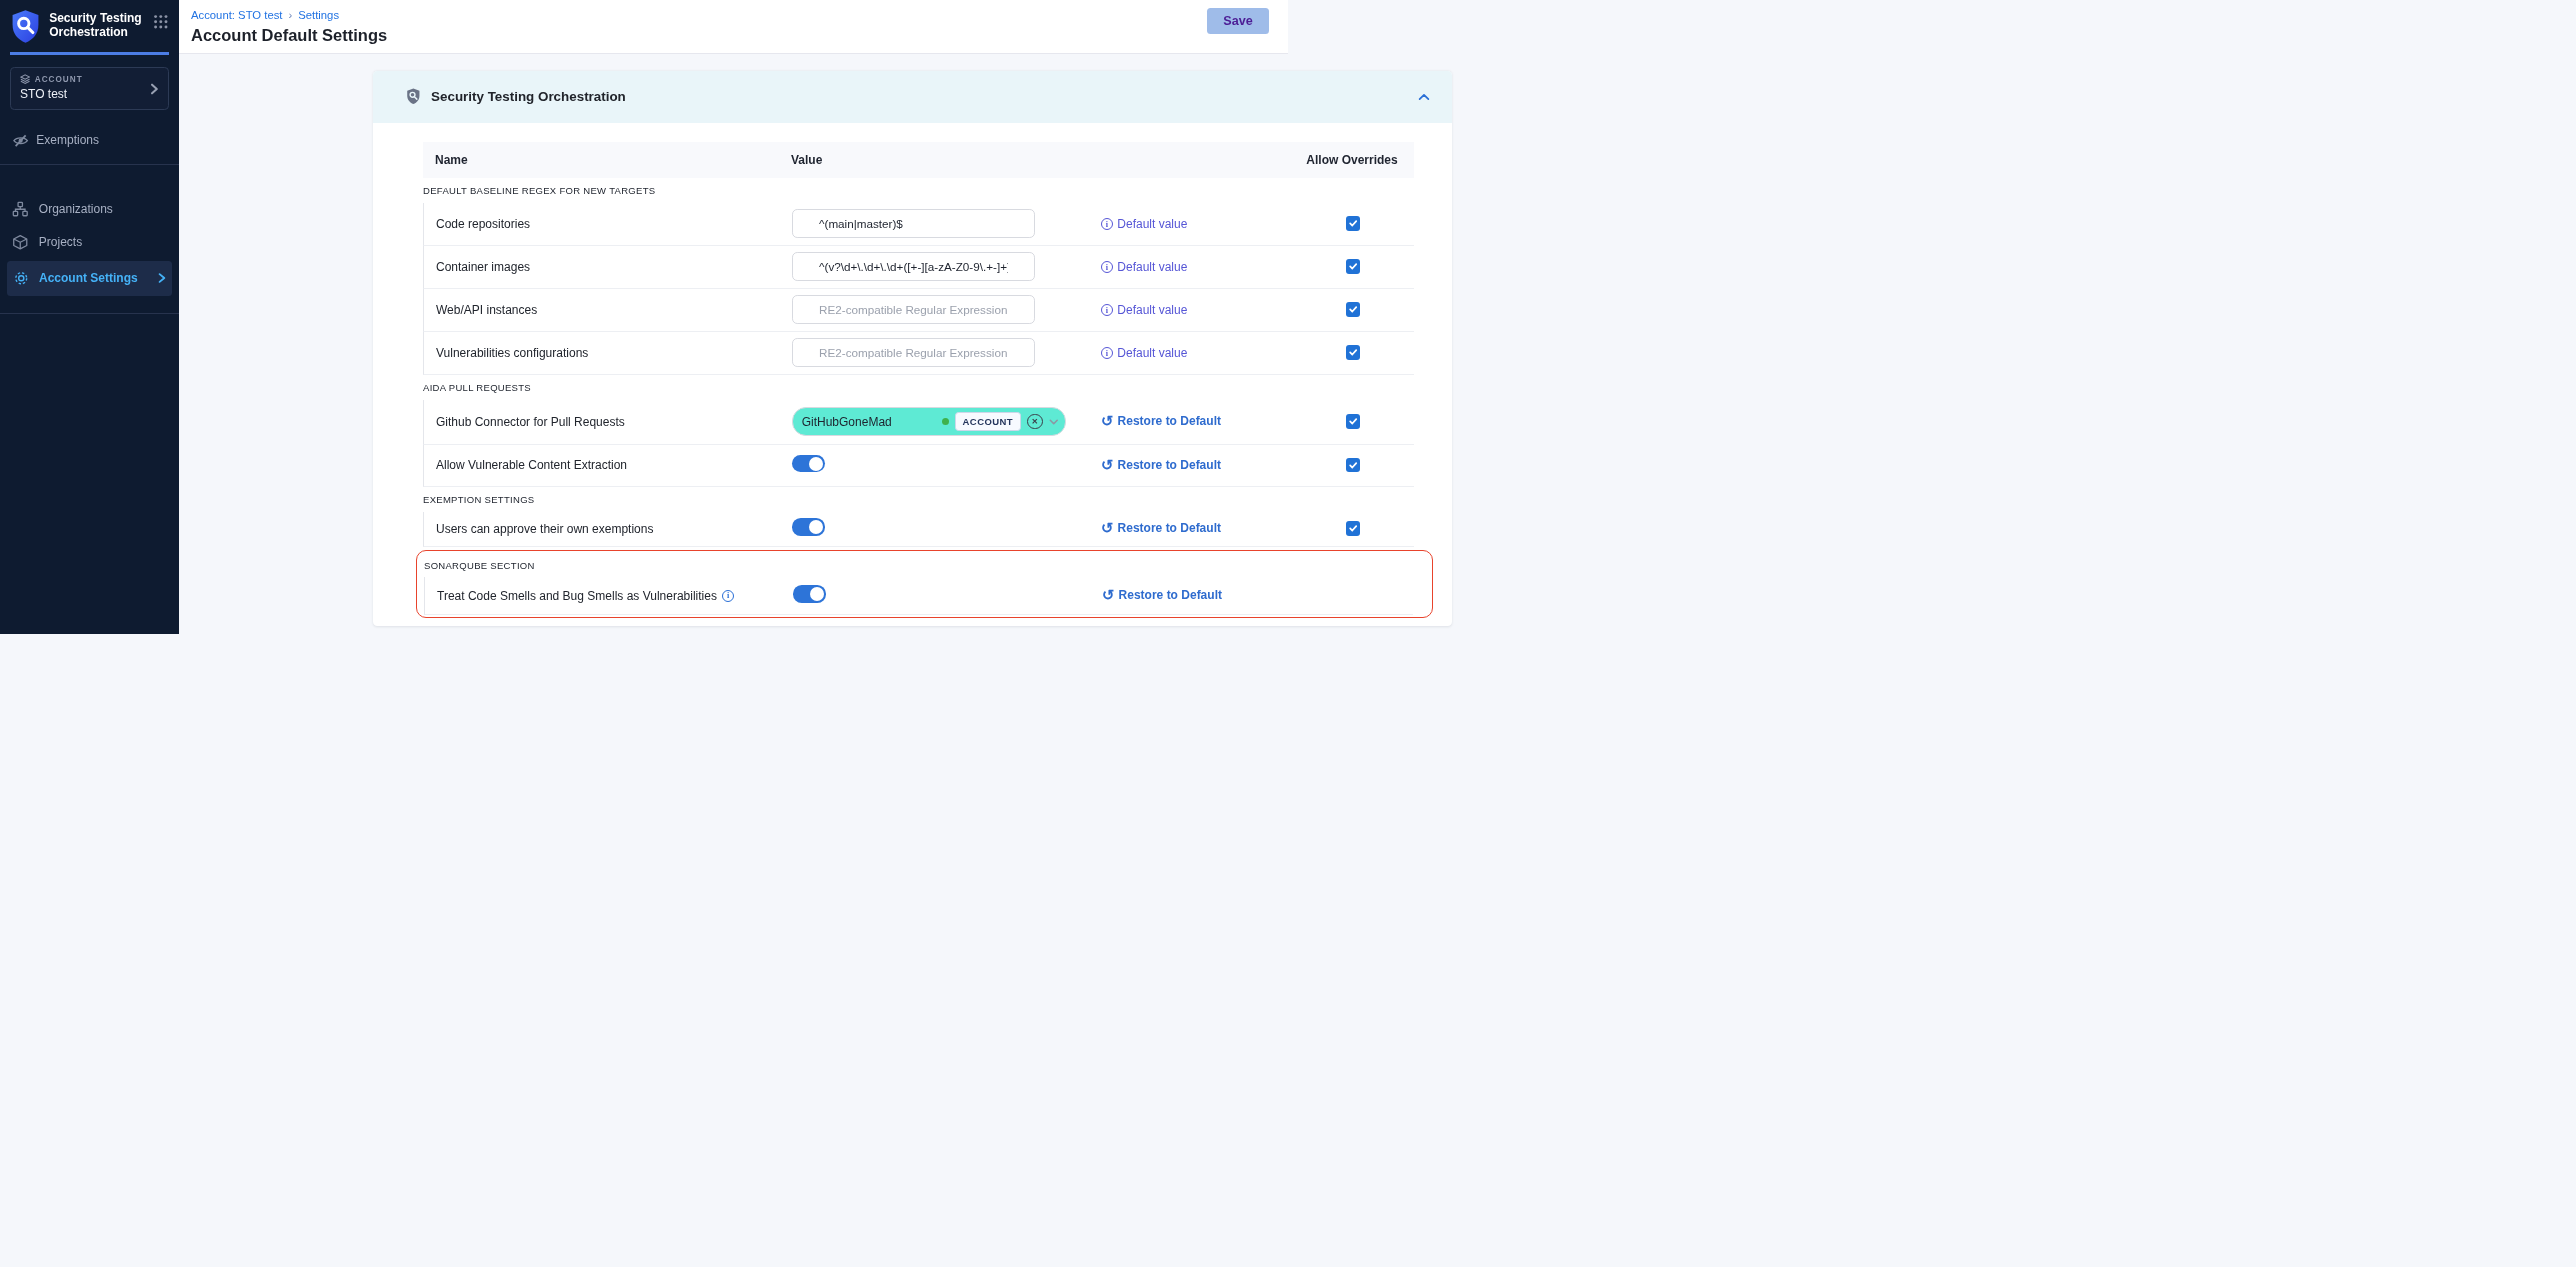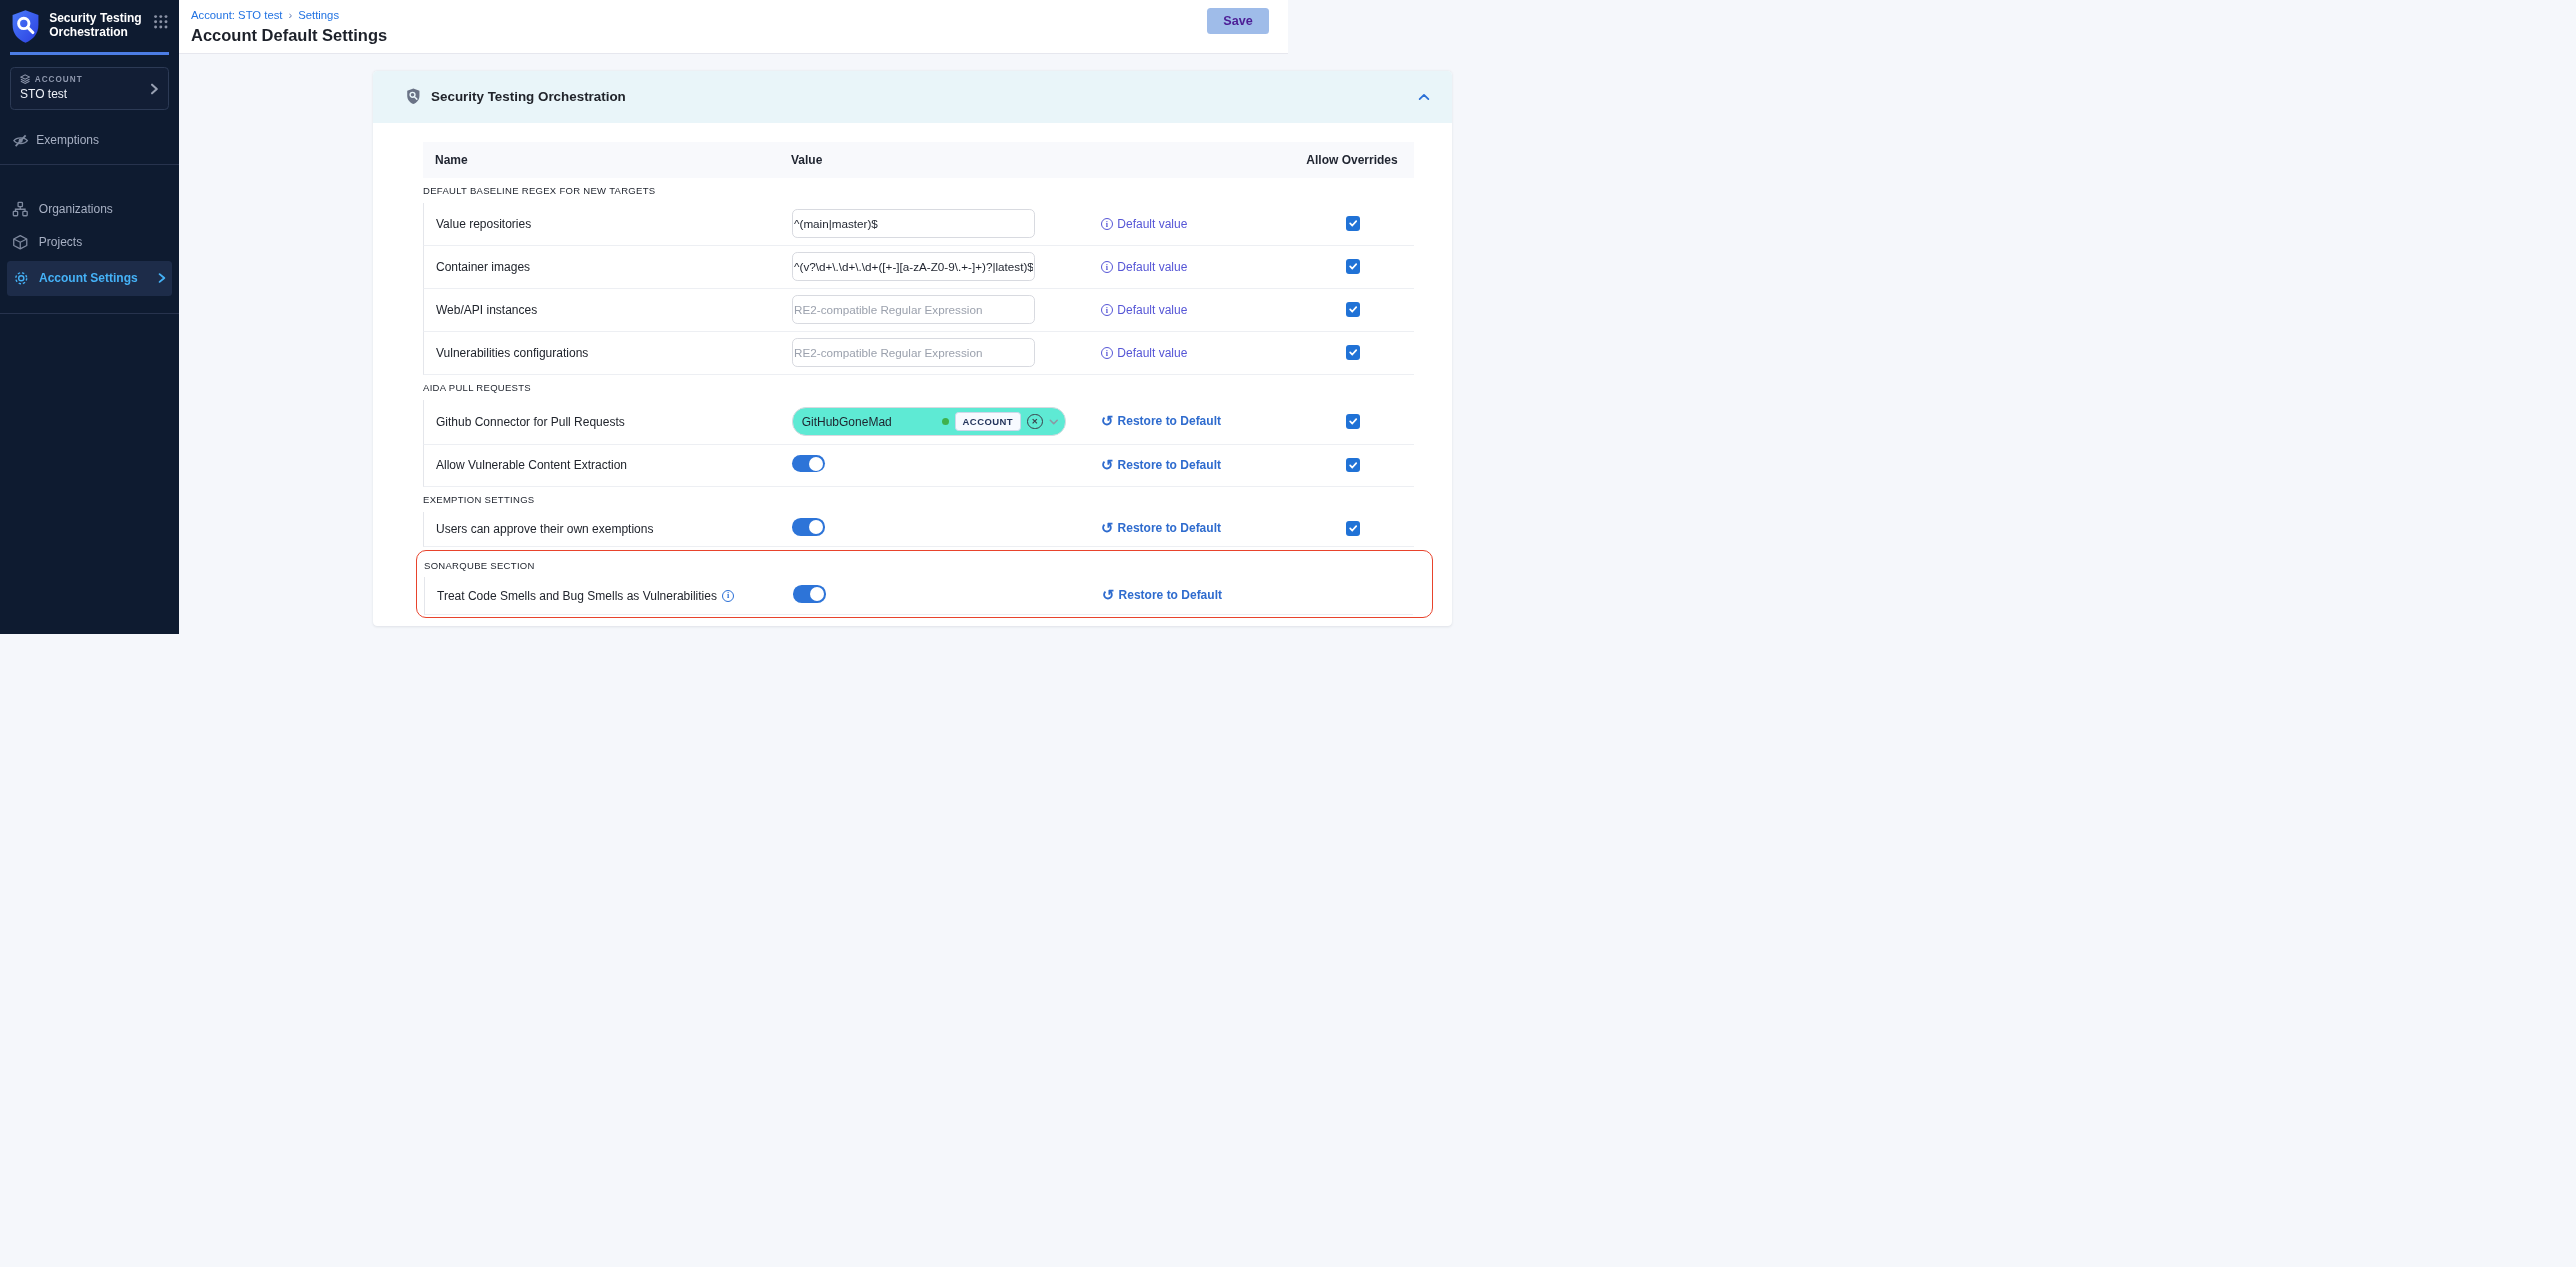--- a/index.html
+++ b/index.html
@@ -56,21 +56,21 @@
   .h50{height:43px;} .h52{height:45px;} .h48{height:42px;} .h40{height:35px;} .h44{height:38px;}
   .cell-name { width:368px; padding-left:12px; display:flex; align-items:center; gap:5.2px; }
   .cell-value { width:309px; }
   .cell-action { width:198px; }
   .cell-over { width:108px; display:flex; justify-content:center; }
   .thead .cell-name { padding-left:12px; }
   .sec-label { height:25px; display:flex; align-items:center; font-size:9.5px; font-weight:500;
     letter-spacing:0.3px; color:#1c212b; }
 
   .tinput { width:243px; height:29.5px; border:0.9px solid #d8dae0; border-radius:5.2px;
-    padding:0 1px; font-size:11.7px; color:#1e232e; font-family:"Liberation Sans",sans-serif;
+    padding:0 26px; font-size:11.7px; color:#1e232e; font-family:"Liberation Sans",sans-serif;
     outline:none; background:#fff; white-space:nowrap; overflow:hidden; }
   .tinput::placeholder { color:#9ba1ad; }
 
   .selectbox { width:274px; height:29.5px; border:0.9px solid #d8dae0; border-radius:14px;
     background:#5eead4; display:flex; align-items:center; padding:0 7px 0 8.7px; gap:6px; }
   .sel-text { font-size:12px; color:#1e232e; margin-right:auto; }
   .green-dot { width:7px; height:7px; border-radius:50%; background:#3fb14c; }
   .acct-badge { font-size:9.5px; font-weight:700; letter-spacing:0.4px; color:#24355c;
     background:#f7faff; border:0.9px solid #cdd7ea; border-radius:3.5px; padding:2.6px 7px; }
   .clear-circ { width:15.6px; height:15.6px; border:1.3px solid #3b3e49; border-radius:50%;
@@ -226,21 +226,21 @@
         <div class="thead">
           <div class="cell-name">Name</div>
           <div class="cell-value">Value</div>
           <div class="cell-action"></div>
           <div class="cell-over">Allow Overrides</div>
         </div>
 
         <div class="sec-label">DEFAULT BASELINE REGEX FOR NEW TARGETS</div>
 
         <div class="trow h50">
-          <div class="cell-name">Value repositories</div>
+          <div class="cell-name">Code repositories</div>
           <div class="cell-value"><input class="tinput" value="^(main|master)$" style=""></div>
           <div class="cell-action">
             <span class="link default">
               <span class="i-circ">i</span>
               <span>Default value</span>
               </span>
           </div>
           <div class="cell-over">
               <span class="cbx">
             <svg width="10.4" height="10.4" viewBox="0 0 12 12">

